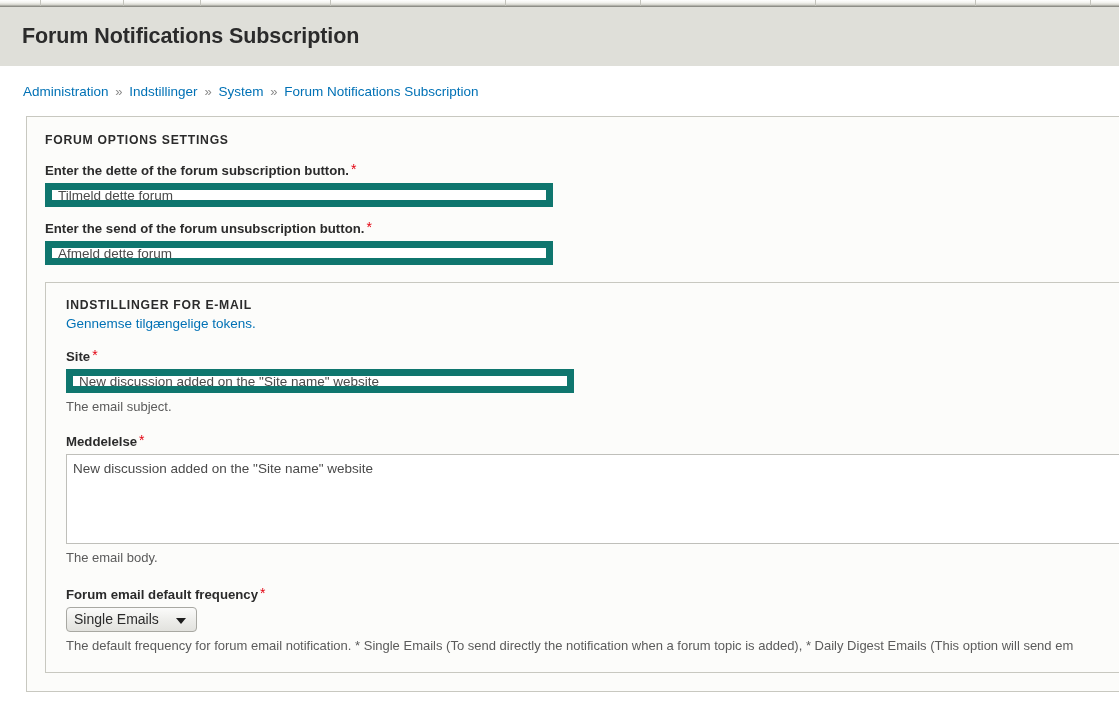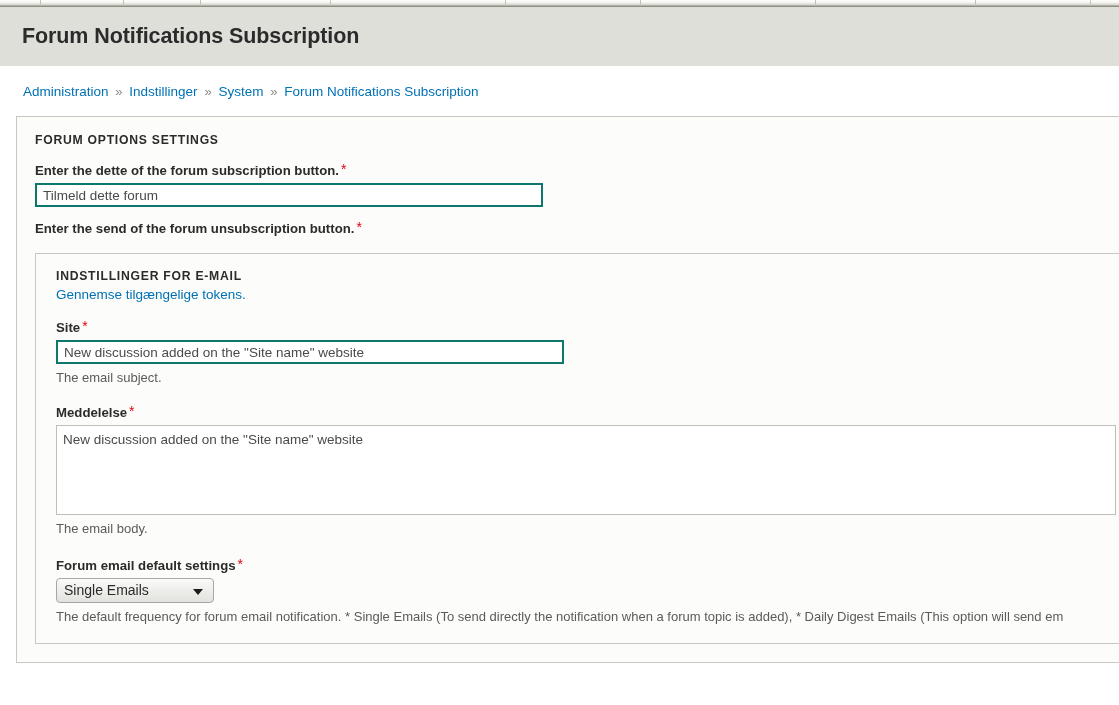--- a/index.html
+++ b/index.html
@@ -64,21 +64,21 @@
     text-decoration: none;
   }
   #breadcrumb .crumb-sep {
     color: #8a8a8a;
     padding: 0 3px;
     font-size: 13px;
   }
 
   
   #content-wrap {
-    padding: 15px 0 0 14px;
+    padding: 15px 0 0 24px;
   }
 
   
   .fieldset-outer {
     border: 1px solid #c8c8c0;
     background: #fcfcfa;
     box-sizing: border-box;
     width: 1120px;          
     padding: 16px 0 18px 18px;
   }
@@ -132,21 +132,21 @@
     font-weight: normal;
     font-size: 14px;
     padding-left: 2px;
     vertical-align: 1px;
   }
 
   input.text-input {
     display: block;
     box-sizing: border-box;
     height: 24px;
-    border: 2px solid #0f766e;
+    border: 7px solid #0f766e;
     background: #ffffff;
     color: #4a4a4a;
     font-family: "Liberation Sans", sans-serif;
     font-size: 13.5px;
     padding: 2px 6px;
     border-radius: 0;
     outline: none;
   }
   input.w-top     { width: 508px; }
   input.w-subject { width: 508px; }
@@ -174,21 +174,21 @@
     line-height: 17px;
     white-space: nowrap;
   }
 
   
   select.styled-select {
     -webkit-appearance: none;
     -moz-appearance: none;
     appearance: none;
     box-sizing: border-box;
-    width: 158px;
+    width: 131px;
     height: 25px;
     font-family: "Liberation Sans", sans-serif;
     font-size: 14px;
     color: #2b2b2b;
     padding: 1px 26px 2px 7px;
     border: 1px solid #a8a8a2;
     border-radius: 4px;
     background-color: #ececea;
     background-image:
       linear-gradient(to bottom, #fbfbfa 0%, #ededea 52%, #e2e2de 100%);
@@ -248,20 +248,21 @@
         <label class="form-label">
           <span>Enter the dette of the forum subscription button.</span><span class="req-marker">*</span>
         </label>
         <input class="text-input w-top" type="text" value="Tilmeld dette forum" style="">
       </div>
 
       <div class="form-item">
         <label class="form-label">
           <span>Enter the send of the forum unsubscription button.</span><span class="req-marker">*</span>
         </label>
+        <input class="text-input w-top" type="text" value="Afmeld dette forum" style="">
       </div>
 
       <fieldset class="fieldset-inner">
 
         <div class="fieldset-legend-inner">Indstillinger for e-mail</div>
 
         <a href="#" class="token-link">Gennemse tilgængelige tokens.</a>
 
         <div class="form-item tight">
           <label class="form-label">
@@ -274,21 +275,21 @@
         <div class="form-item tight" style="margin-top:17px;">
           <label class="form-label">
             <span>Meddelelse</span><span class="req-marker">*</span>
           </label>
           <textarea class="text-area" style="">New discussion added on the "Site name" website</textarea>
           <div class="description">The email body.</div>
         </div>
 
         <div class="form-item" style="margin-top:19px;margin-bottom:0;">
           <label class="form-label">
-            <span>Forum email default settings</span><span class="req-marker">*</span>
+            <span>Forum email default frequency</span><span class="req-marker">*</span>
           </label>
           <span class="select-shell">
             <select class="styled-select"><option value="Single Emails">Single Emails</option><option value="Daily Digest Emails">Daily Digest Emails</option></select>
             <span class="select-arrow"></span>
           </span>
           <div class="description">The default frequency for forum email notification. * Single Emails (To send directly the notification when a forum topic is added), * Daily Digest Emails (This option will send em</div>
         </div>
 
       </fieldset>
 

